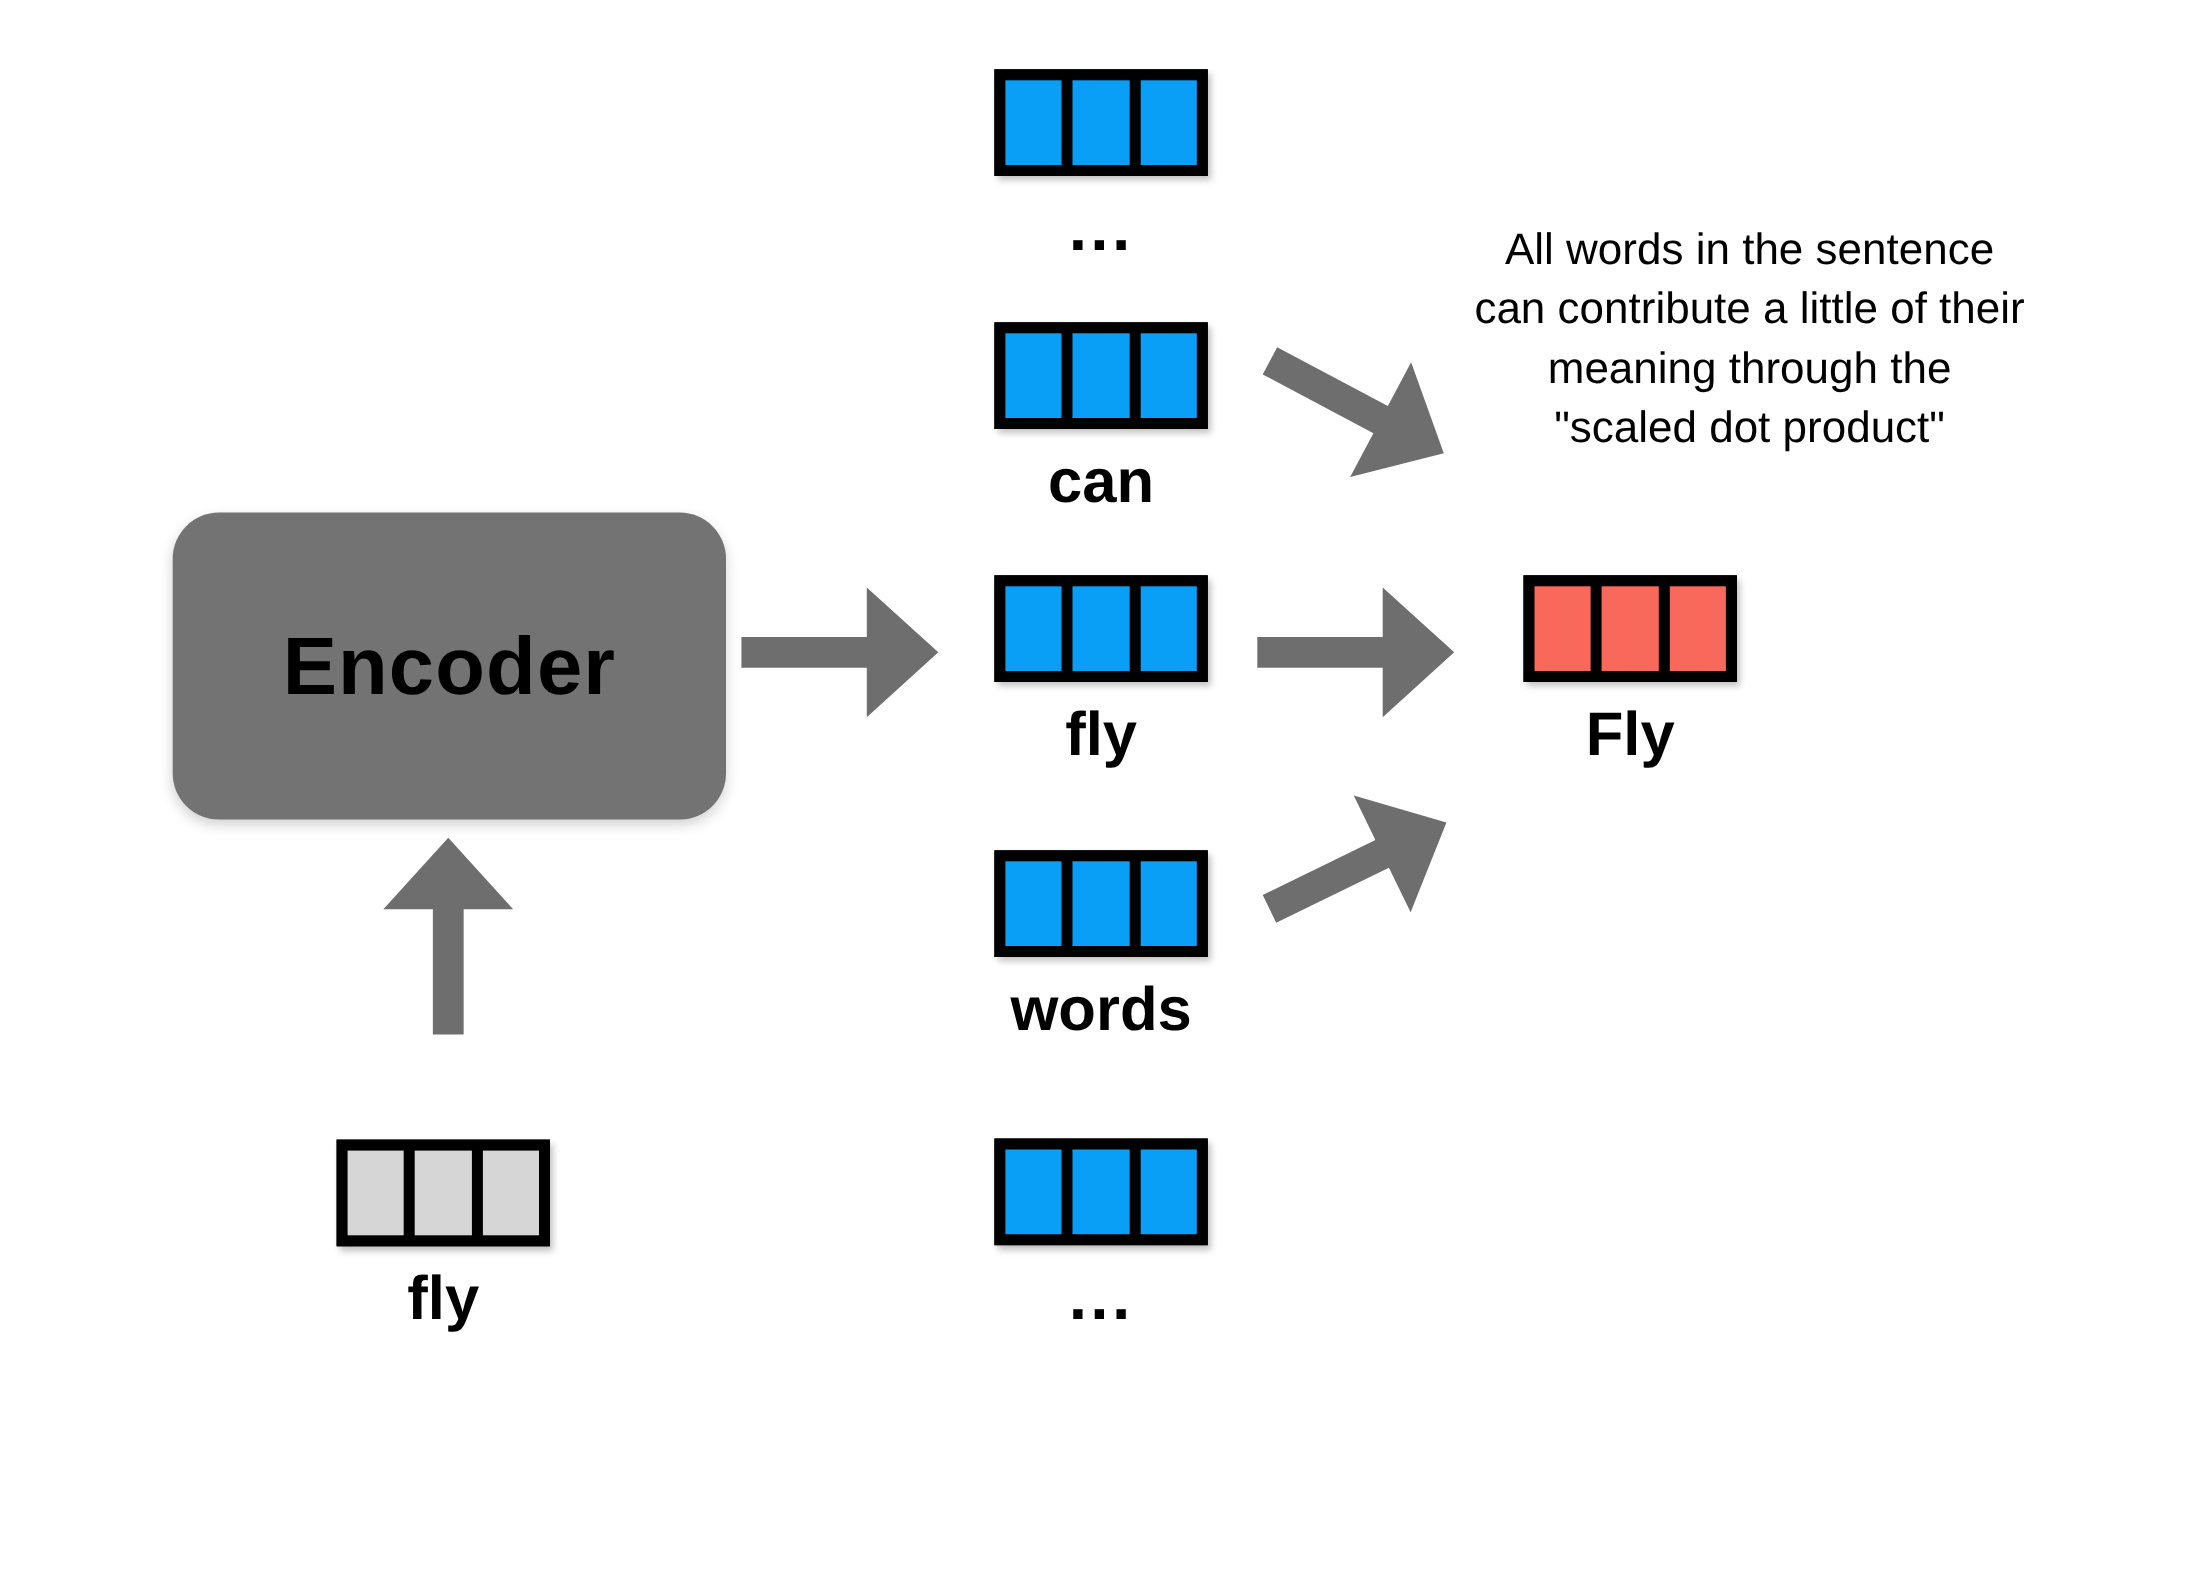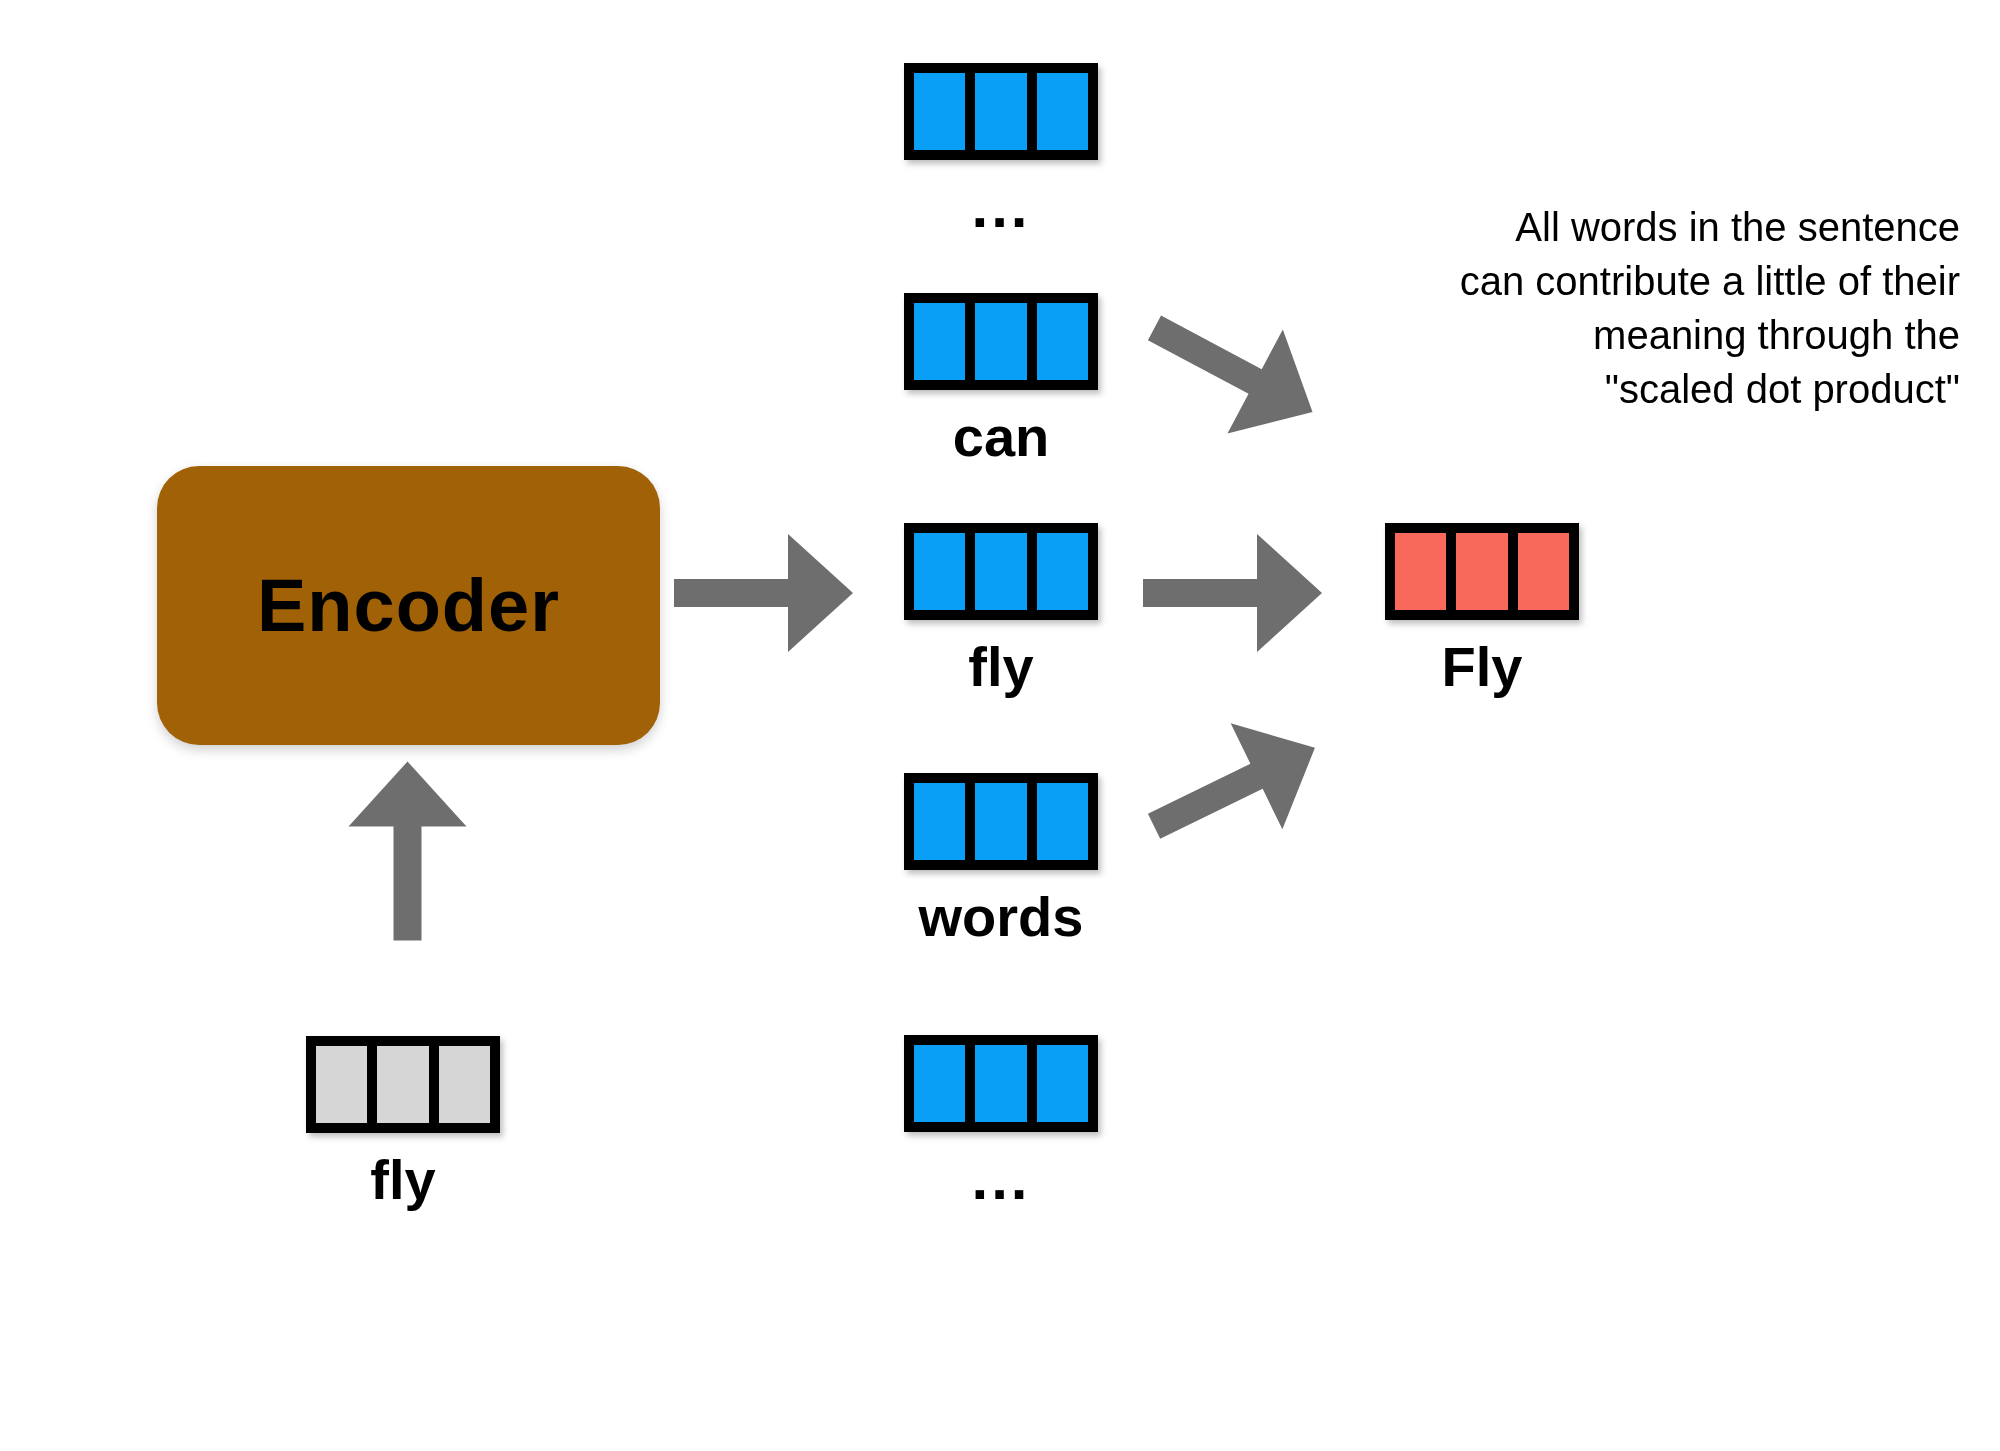--- a/index.html
+++ b/index.html
@@ -20,30 +20,30 @@
     box-shadow:3px 4px 6px rgba(0,0,0,0.25);
   }
   .cell{flex:1;}
   .token-label{
     margin-top:22px;text-align:center;font-weight:bold;
     font-size:56px;line-height:50px;white-space:nowrap;
   }
   .token-label.dots{font-size:60px;line-height:50px;letter-spacing:3px;}
   .arrow{position:absolute;width:179px;height:118px;overflow:visible;}
   .note{
-    position:absolute;left:1315px;top:200px;width:645px;
-    font-size:40px;line-height:54px;text-align:right;white-space:pre-line;
+    position:absolute;left:1268px;top:200px;width:645px;
+    font-size:40px;line-height:54px;text-align:center;white-space:pre-line;
   }
 </style>
 </head>
 <body>
 
 <div id="canvas">
 
-  <div class="encoder" style="background: #a16207; justify-content: center;">
+  <div class="encoder" style="background: #737373; justify-content: center;">
     <span>Encoder</span>
   </div>
 
   <svg class="arrow" style="left:318px;top:792px;transform:rotate(-90deg);" viewBox="0 0 179 118">
     <polygon points="0,45 114,45 114,0 179,59 114,118 114,73 0,73" style="fill: rgb(110, 110, 110);"></polygon>
   </svg>
 
   <svg class="arrow" style="left:674px;top:534px;" viewBox="0 0 179 118">
     <polygon points="0,45 114,45 114,0 179,59 114,118 114,73 0,73" style="fill: rgb(110, 110, 110);"></polygon>
   </svg>

